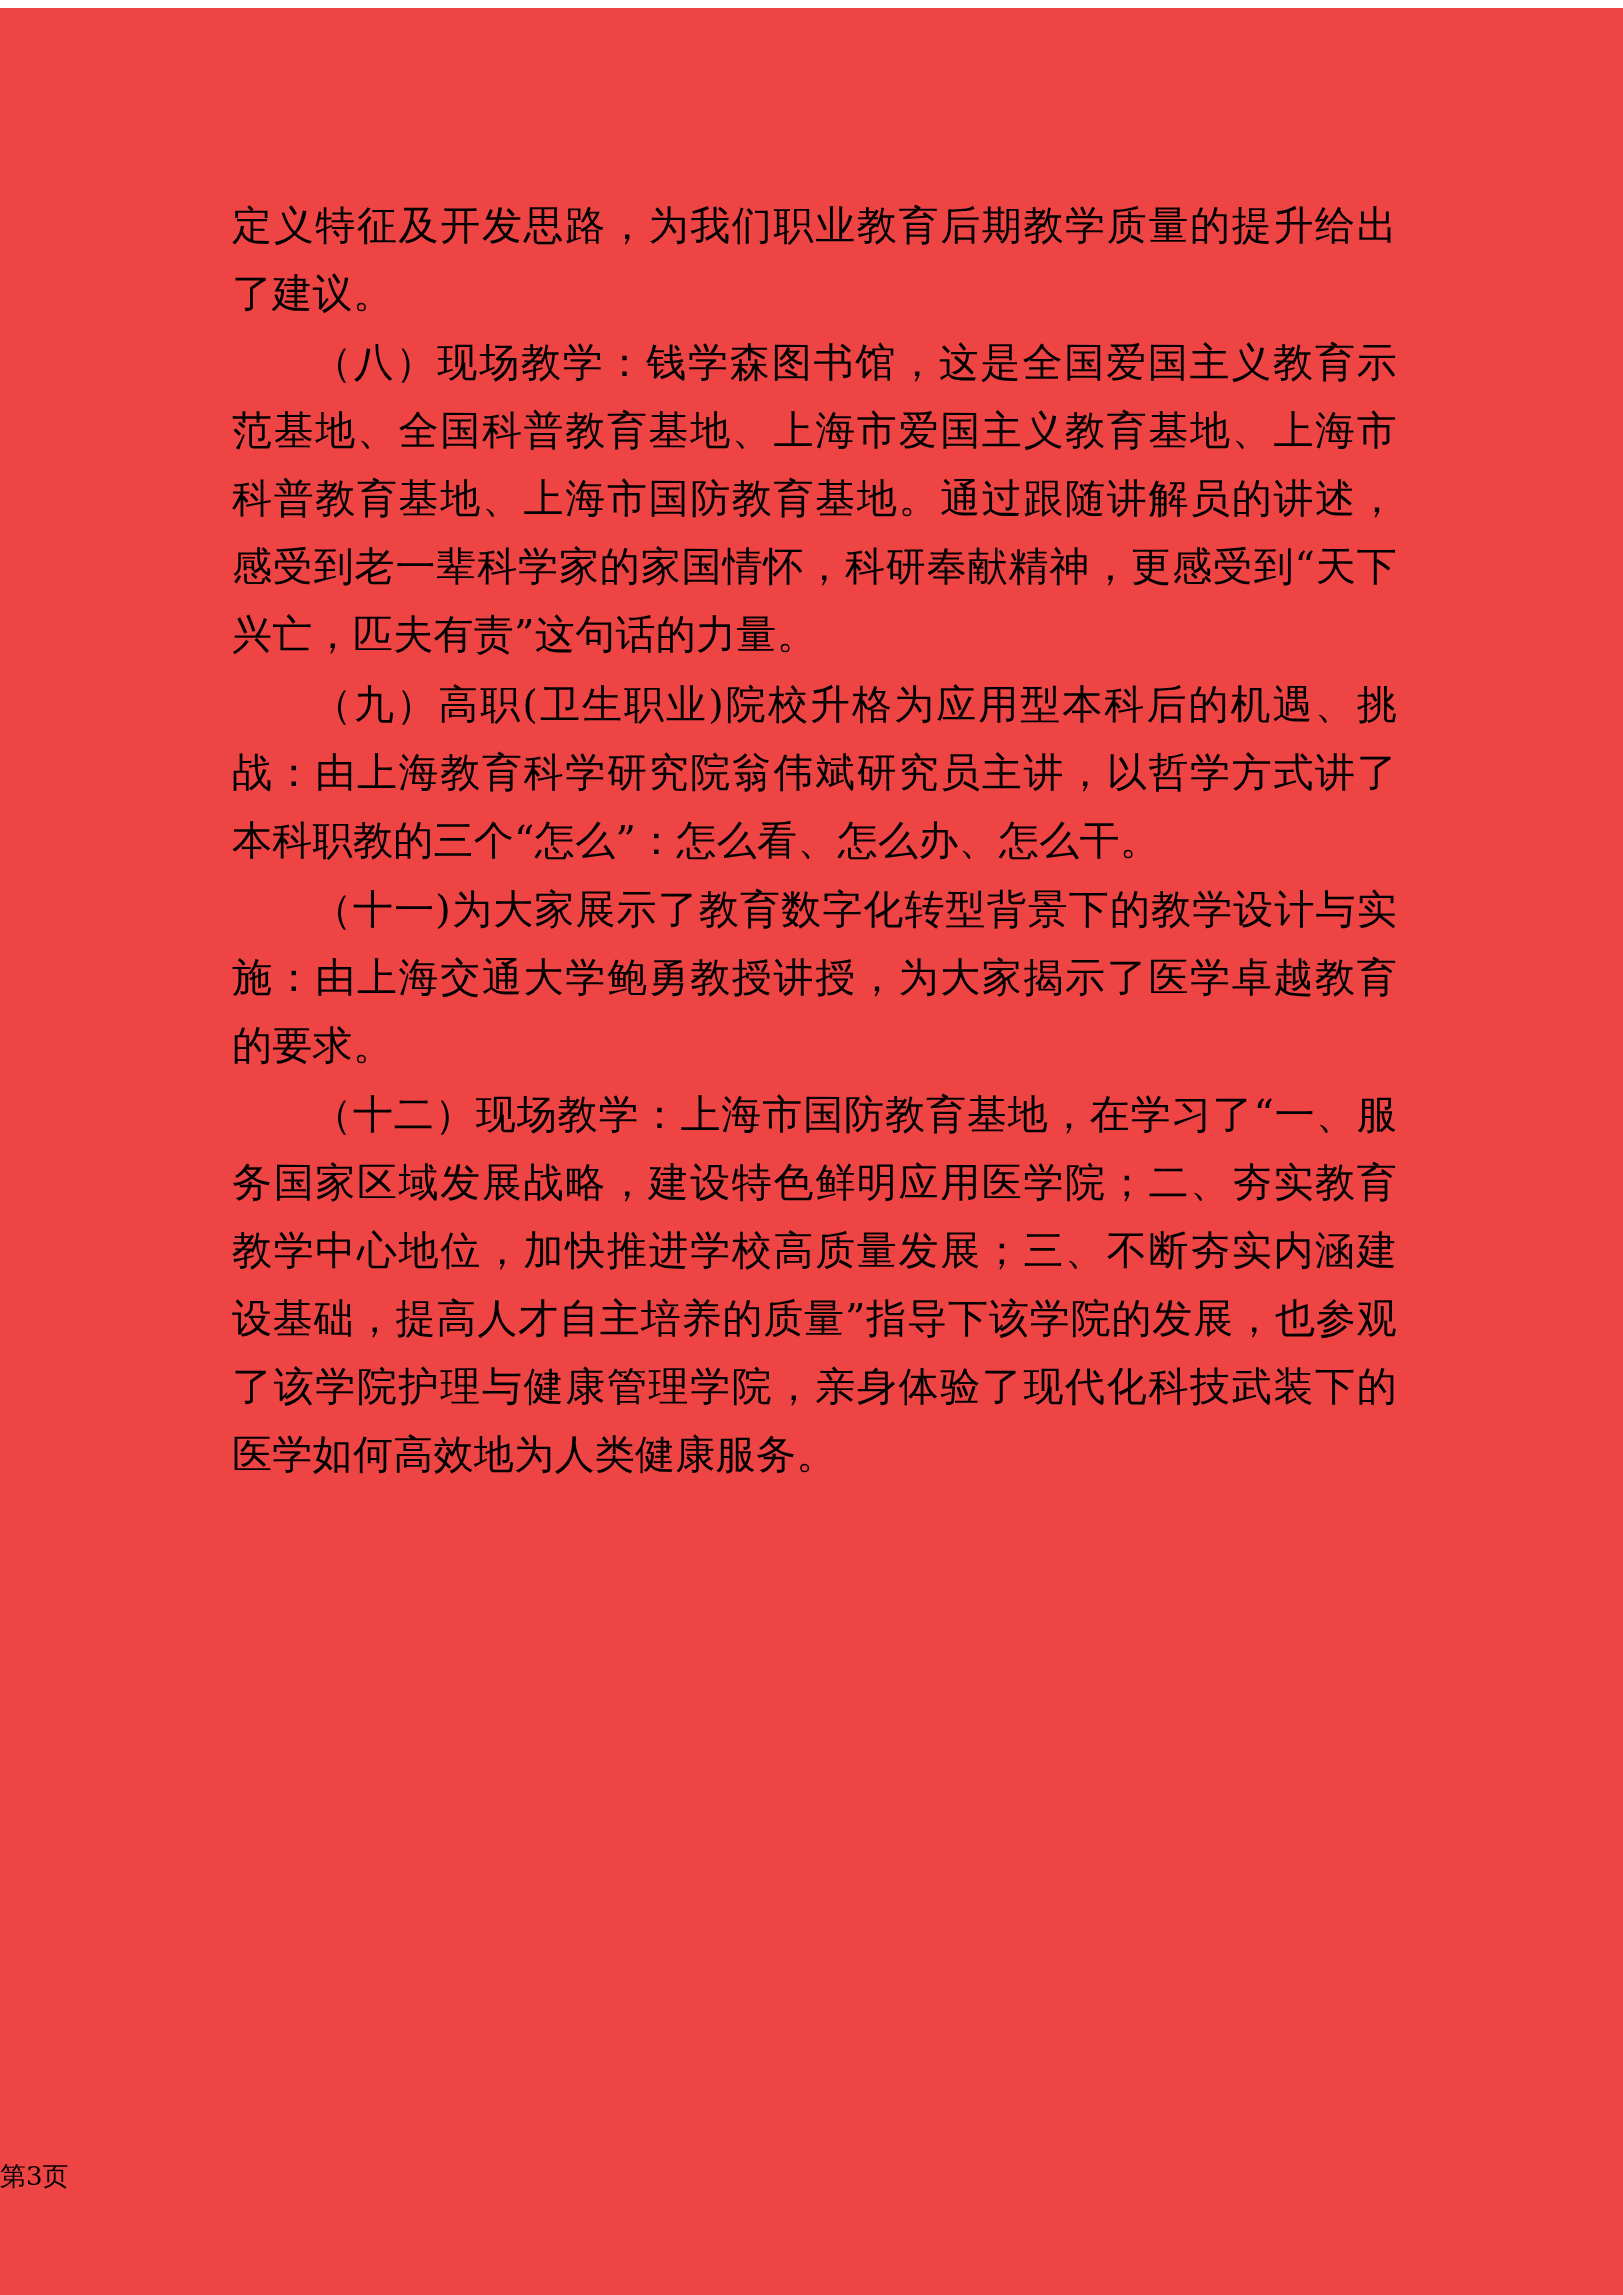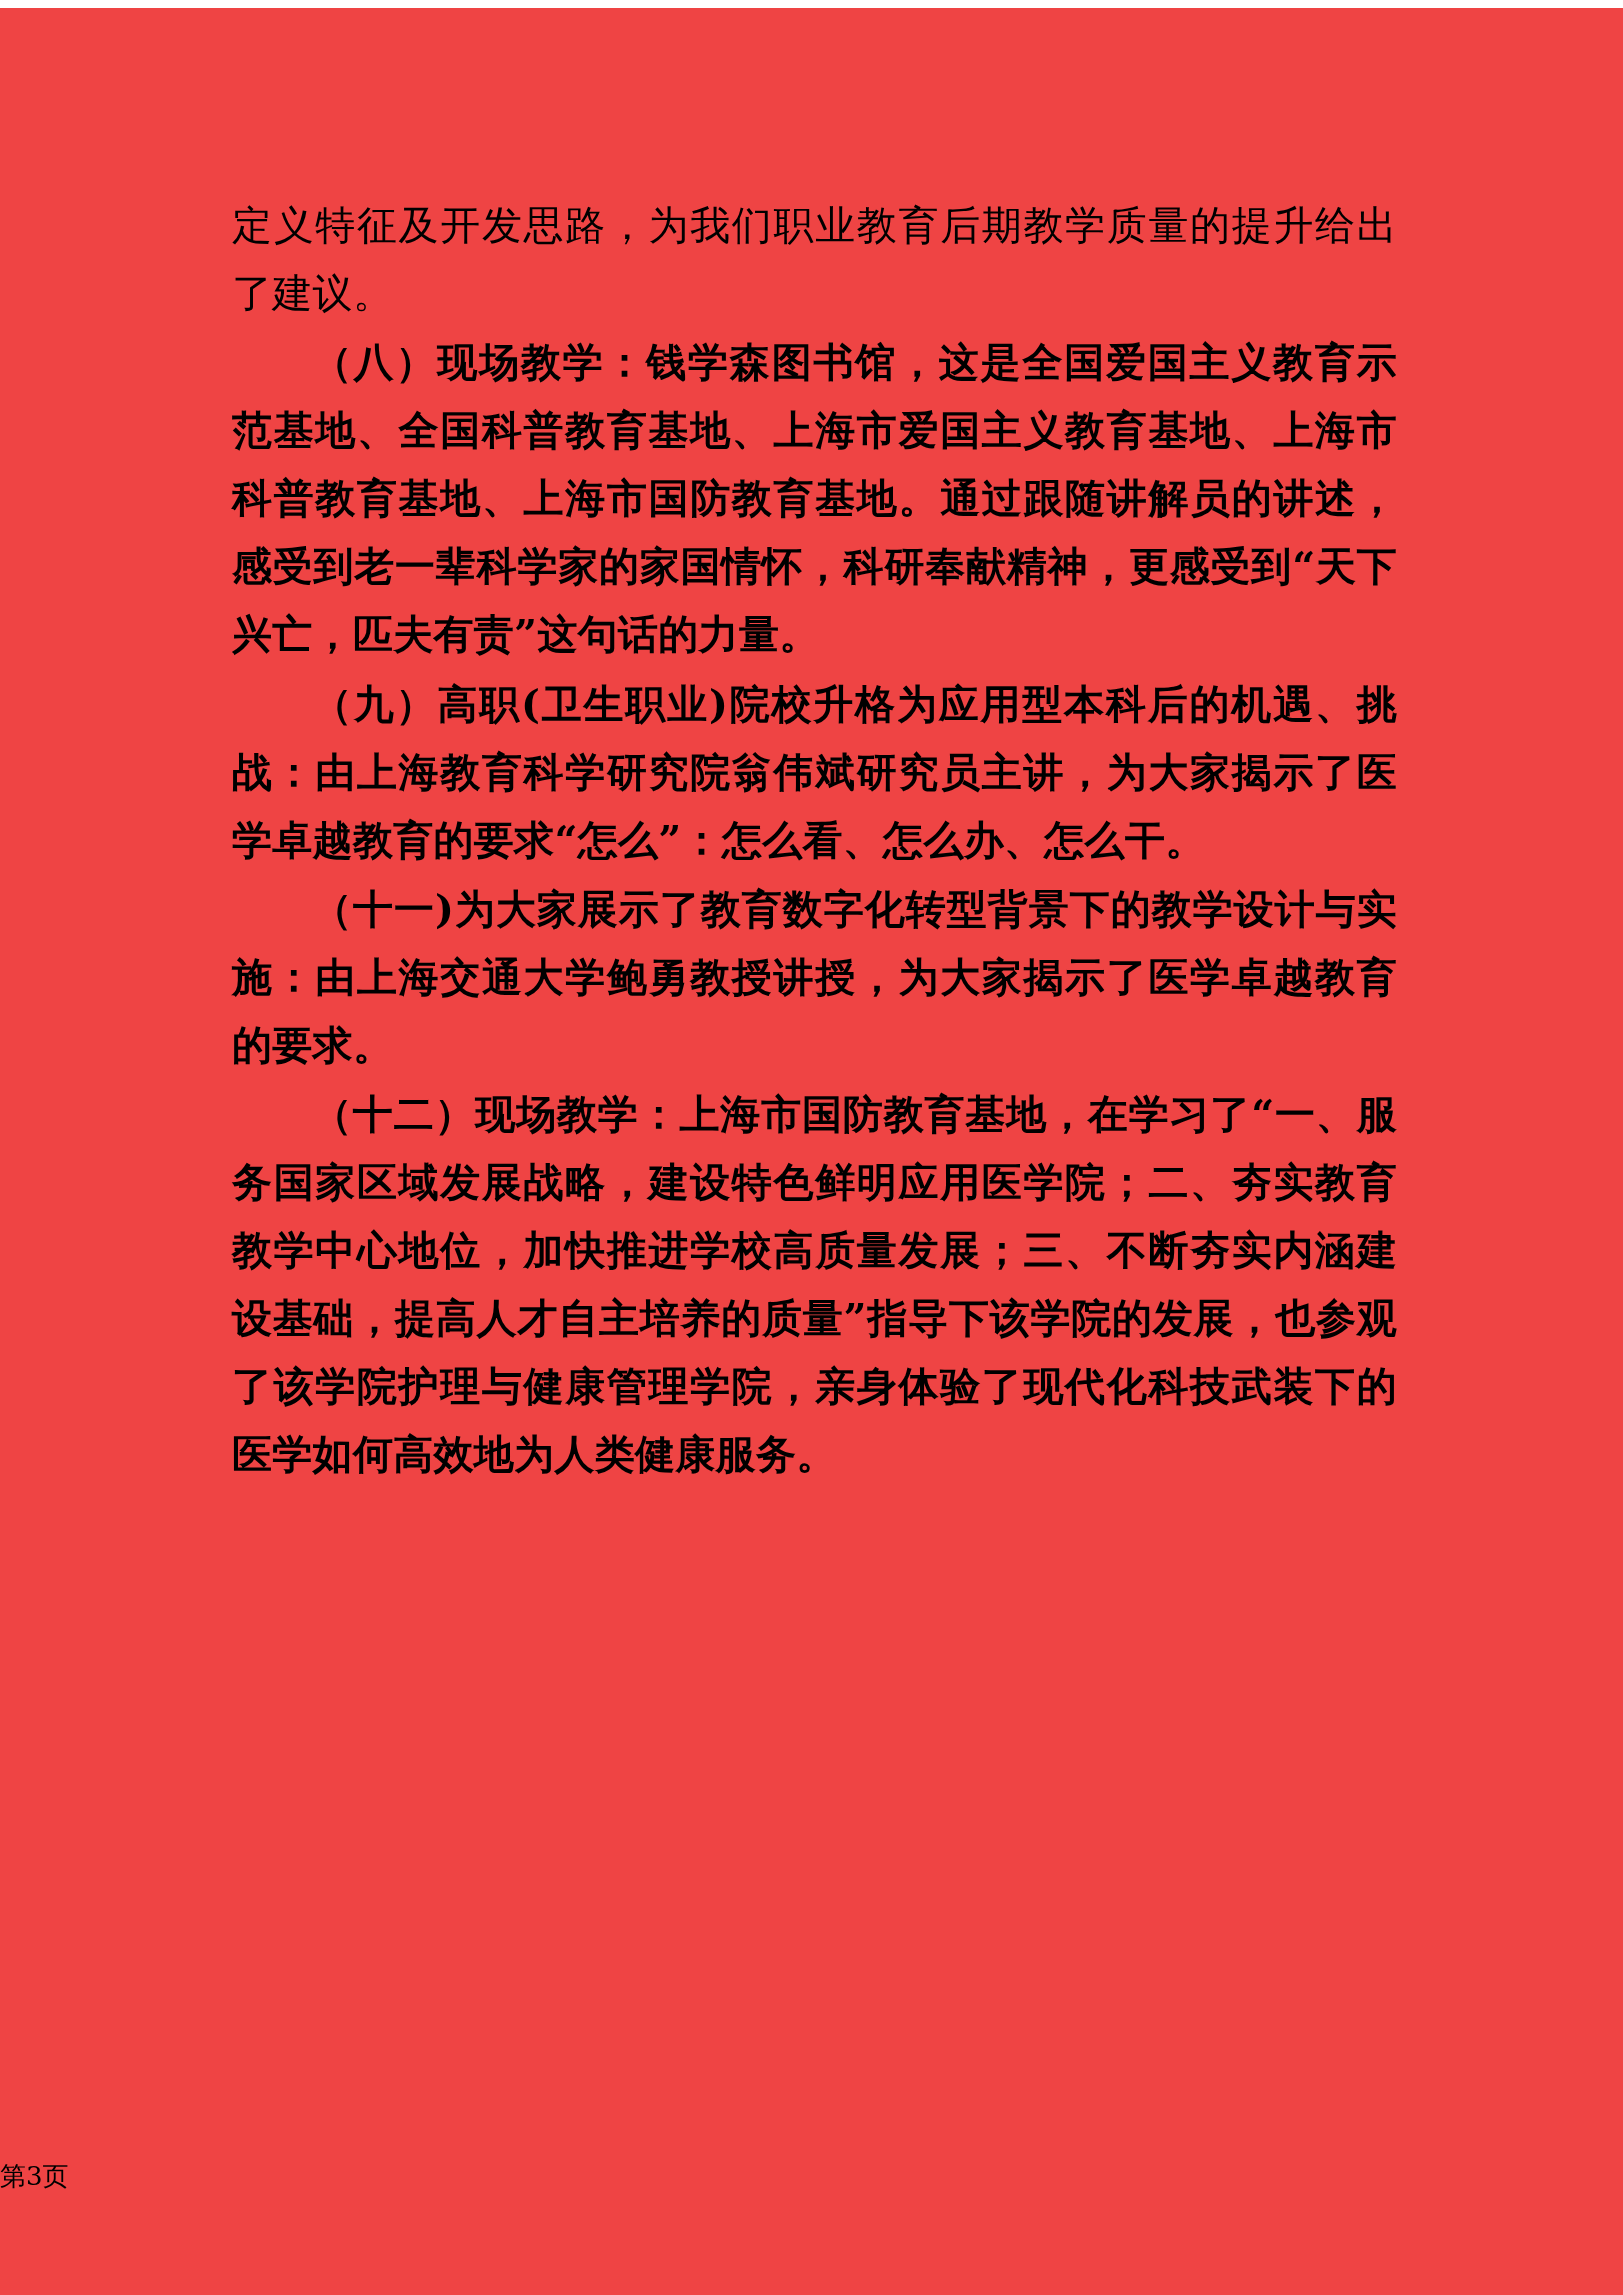--- a/index.html
+++ b/index.html
@@ -32,21 +32,20 @@
     line-height: 68px;
     letter-spacing: 0.3px;
     text-align: justify;
     text-justify: inter-ideograph;
     margin: 0 0 1.3px 0;
     font-weight: 500;
     font-family: "DejaVu Serif", "Liberation Serif", serif;
   }
   .indent {
     text-indent: 80px;
-    font-weight: bold;
   }
   .footer {
     position: absolute;
     left: 0;
     top: 2153px;
     width: 100%;
     text-align: left;
     font-size: 26px;
     line-height: 31px;
     font-family: "DejaVu Serif", "Liberation Serif", serif;
@@ -54,21 +53,21 @@
   }
 </style>
 </head>
 <body>
 
 <div class="page">
 
   <div class="content">
     <p class="para">定义特征及开发思路，为我们职业教育后期教学质量的提升给出了建议。</p>
     <p class="para indent">（八）现场教学：钱学森图书馆，这是全国爱国主义教育示范基地、全国科普教育基地、上海市爱国主义教育基地、上海市科普教育基地、上海市国防教育基地。通过跟随讲解员的讲述，感受到老一辈科学家的家国情怀，科研奉献精神，更感受到“天下兴亡，匹夫有责”这句话的力量。</p>
-    <p class="para indent">（九）高职(卫生职业)院校升格为应用型本科后的机遇、挑战：由上海教育科学研究院翁伟斌研究员主讲，为大家揭示了医学卓越教育的要求“怎么”：怎么看、怎么办、怎么干。</p>
+    <p class="para indent">（九）高职(卫生职业)院校升格为应用型本科后的机遇、挑战：由上海教育科学研究院翁伟斌研究员主讲，以哲学方式讲了本科职教的三个“怎么”：怎么看、怎么办、怎么干。</p>
     <p class="para indent">（十一)为大家展示了教育数字化转型背景下的教学设计与实施：由上海交通大学鲍勇教授讲授，为大家揭示了医学卓越教育的要求。</p>
     <p class="para indent">（十二）现场教学：上海市国防教育基地，在学习了“一、服务国家区域发展战略，建设特色鲜明应用医学院；二、夯实教育教学中心地位，加快推进学校高质量发展；三、不断夯实内涵建设基础，提高人才自主培养的质量”指导下该学院的发展，也参观了该学院护理与健康管理学院，亲身体验了现代化科技武装下的医学如何高效地为人类健康服务。</p>
   </div>
 
   <div class="footer">第3页</div>
 
 </div>
 
 
 </body></html>

